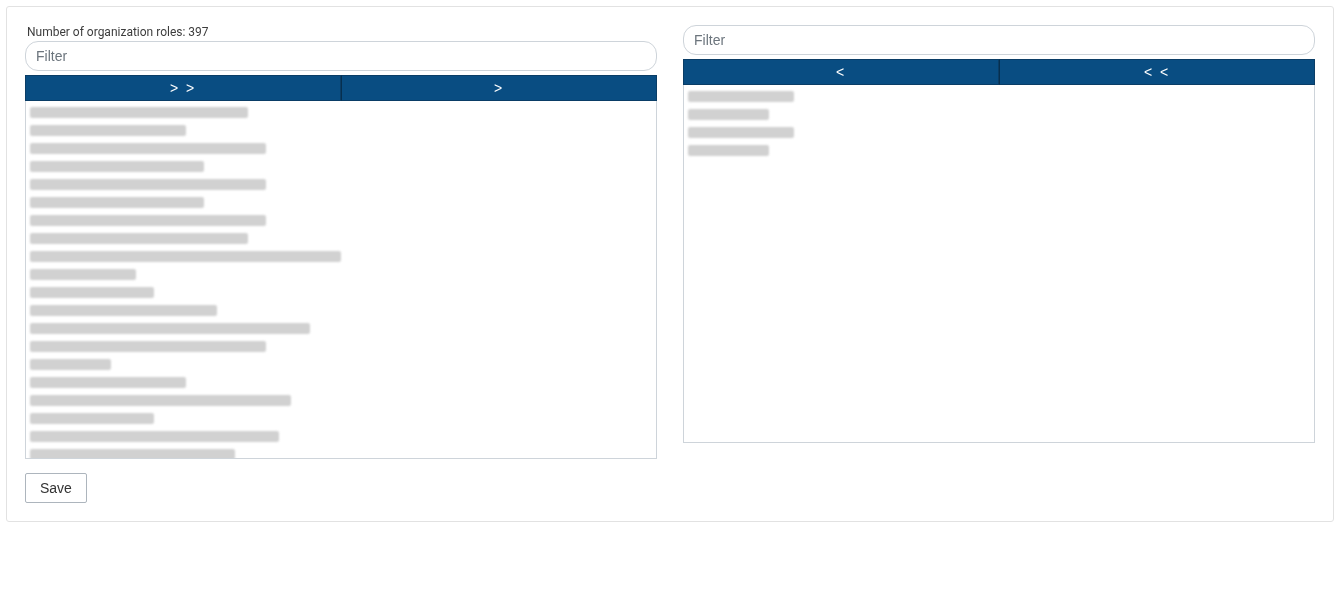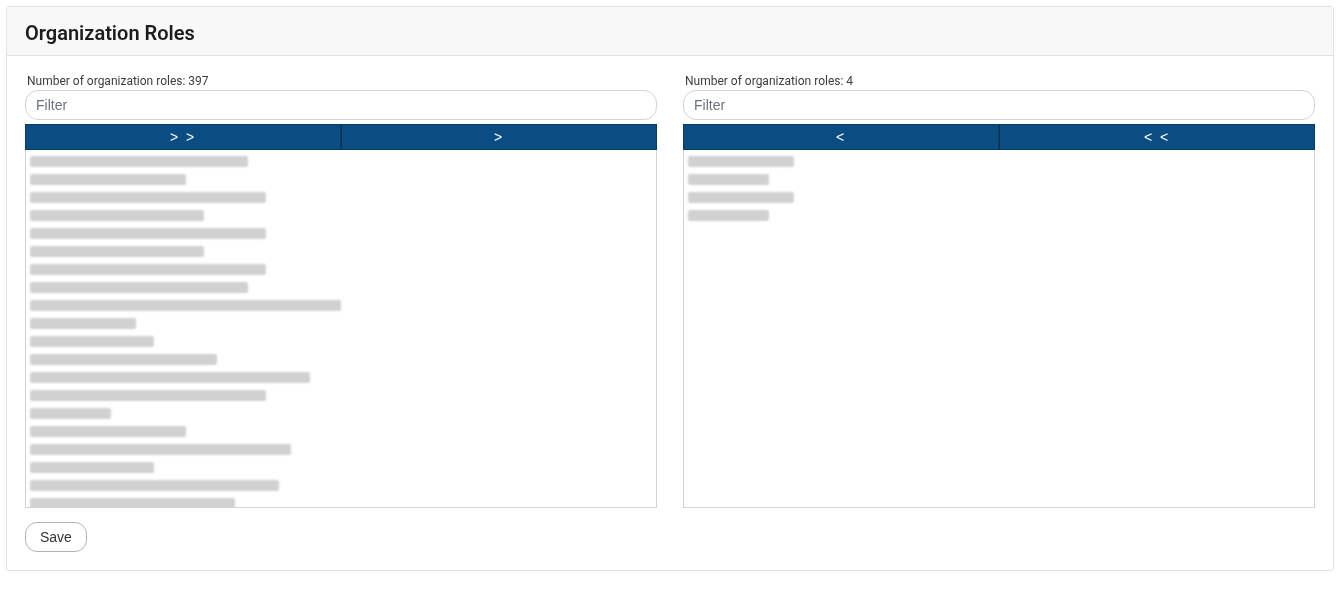--- a/index.html
+++ b/index.html
@@ -106,37 +106,34 @@
     padding: 0 18px 18px 18px;
     margin-top: -4px;
   }
   .btn-save {
     display: inline-block;
     padding: 6px 14px;
     font-size: 14px;
     color: #333;
     background: #fff;
     border: 1px solid #adb5bd;
-    border-radius: 12px;
+    border-radius: 2px;
     cursor: pointer;
   }
   
   .w20::before{width:20%} .w25::before{width:25%} .w28::before{width:28%}
   .w30::before{width:30%} .w33::before{width:33%} .w35::before{width:35%}
   .w38::before{width:38%} .w40::before{width:40%} .w42::before{width:42%}
   .w45::before{width:45%} .w50::before{width:50%} .w13::before{width:13%}
   .w17::before{width:17%}
 </style>
 </head>
 <body>
 
 <div class="panel">
-  <div class="panel-header">
-    <h2 class="panel-title">Organization Roles</h2>
-  </div>
 
   <div class="panel-body">
 
     <div class="col">
       <p class="count-label">Number of organization roles: 397</p>
       <input class="filter-input" type="text" placeholder="Filter" style="">
       <div class="btn-row">
         <button class="btn-move" type="button">&gt; &gt;</button>
         <button class="btn-move" type="button">&gt;</button>
       </div>
@@ -158,21 +155,20 @@
           <div class="item w13"></div>
           <div class="item w25"></div>
           <div class="item w42"></div>
           <div class="item w20"></div>
           <div class="item w40"></div>
           <div class="item w33"></div>
         </div>
     </div>
 
     <div class="col">
-      <p class="count-label">Number of organization roles: 4</p>
       <input class="filter-input" type="text" placeholder="Filter" style="">
       <div class="btn-row">
         <button class="btn-move" type="button">&lt;</button>
         <button class="btn-move" type="button">&lt; &lt;</button>
       </div>
       <div class="listbox" id="right-list">
           <div class="item w17"></div>
           <div class="item w13"></div>
           <div class="item w17"></div>
           <div class="item w13"></div>

